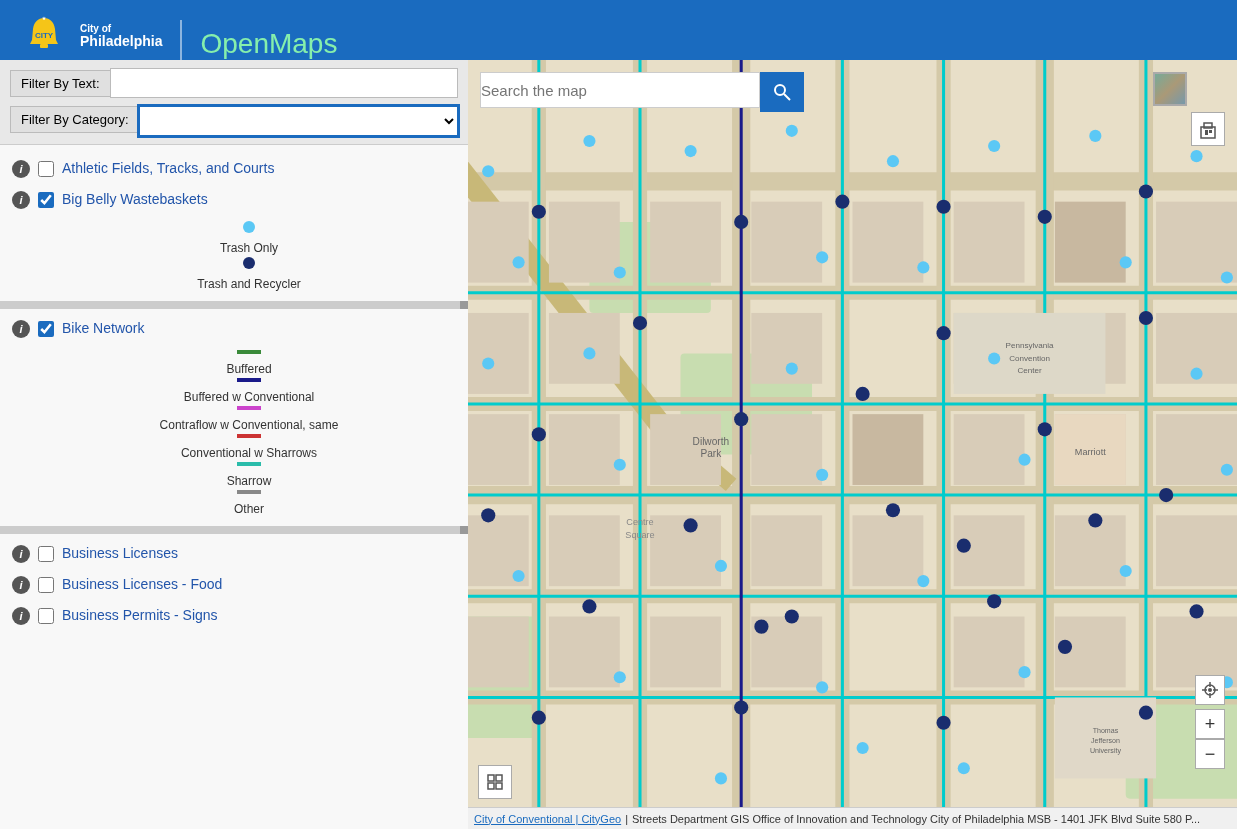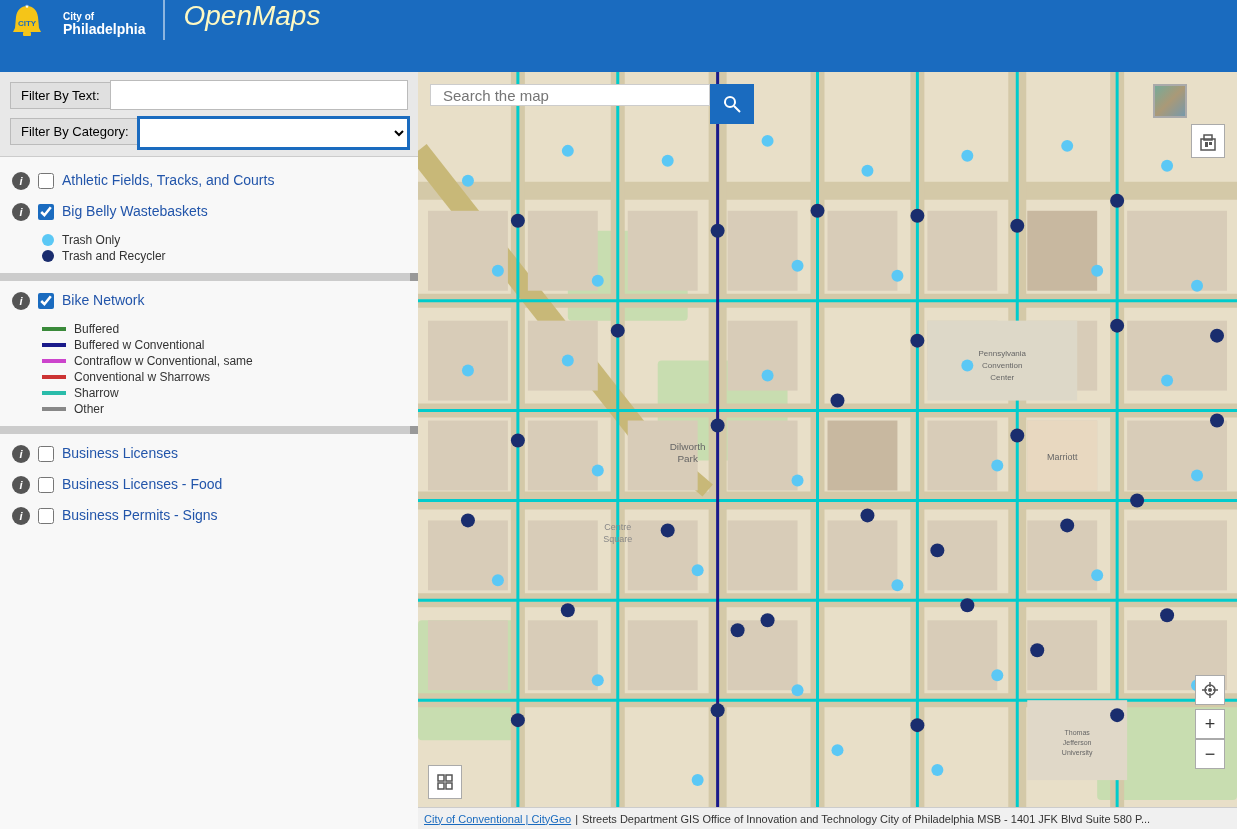--- a/index.html
+++ b/index.html
@@ -1,60 +1,59 @@
 <!DOCTYPE html>
 <html><head>
   <meta charset="utf-8">
   <style>
     * { margin: 0; padding: 0; box-sizing: border-box; }
     body { font-family: Arial, sans-serif; width: 1237px; height: 829px; overflow: hidden; display: flex; flex-direction: column; }
 
     
     .header {
       background-color: #1a6bbf;
-      height: 72px;
-      display: flex;
-      align-items: flex-start;
-      padding: 0 3px;
+      height: 60px;
+      display: flex;
+      align-items: flex-end;
+      padding: 0 20px;
       flex-shrink: 0;
     }
     .header-logo {
       display: flex;
       align-items: center;
       gap: 12px;
       color: white;
       text-decoration: none;
     }
     .logo-icon {
       width: 48px;
       height: 48px;
     }
     .divider-line {
       width: 2px;
       height: 40px;
       background: rgba(255,255,255,0.5);
       margin: 0 18px;
     }
     .header-title {
-      color: #fef9c3;
+      color: #86efac;
       font-size: 28px;
       font-weight: 300;
-      font-style: italic;
     }
 
     
     .main-container {
       display: flex;
       flex: 1;
       overflow: hidden;
     }
 
     
     .sidebar {
-      width: 418px;
+      width: 468px;
       flex-shrink: 0;
       background: #f0f0f0;
       display: flex;
       flex-direction: column;
       overflow: hidden;
       position: relative;
     }
 
     .filter-section {
       background: #e8e8e8;
@@ -157,20 +156,21 @@
     .legend-block {
       padding: 4px 12px 4px 42px;
     }
     .legend-item {
       display: flex;
       align-items: center;
       gap: 8px;
       font-size: 12px;
       color: #333;
       margin: 2px 0;
+      flex-direction: column;
     }
     .legend-dot {
       width: 12px;
       height: 12px;
       border-radius: 50%;
       flex-shrink: 0;
     }
     .legend-line {
       width: 24px;
       height: 4px;
@@ -188,23 +188,23 @@
     
     .search-bar {
       position: absolute;
       top: 12px;
       left: 12px;
       display: flex;
       z-index: 10;
     }
     .search-input {
       width: 280px;
-      height: 22px;
+      height: 36px;
       border: 1px solid #ccc;
-      padding: 0 12px;
+      padding: 0 0;
       font-size: 15px;
       outline: none;
       background: white;
     }
     .search-btn {
       width: 44px;
       height: 40px;
       background: #1a6bbf;
       border: none;
       cursor: pointer;

